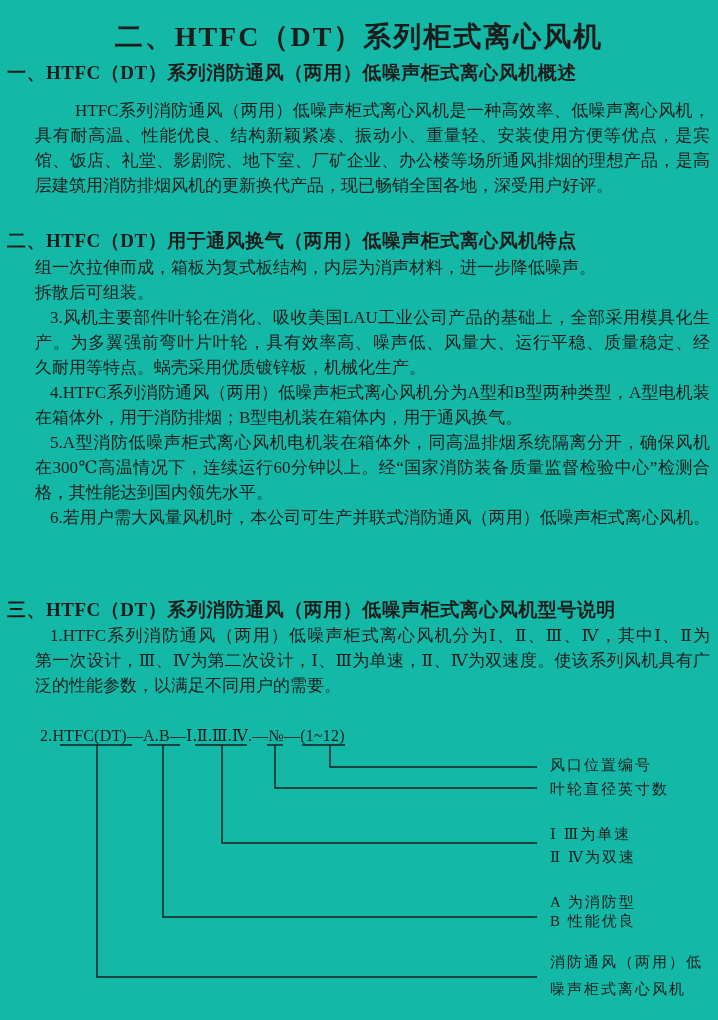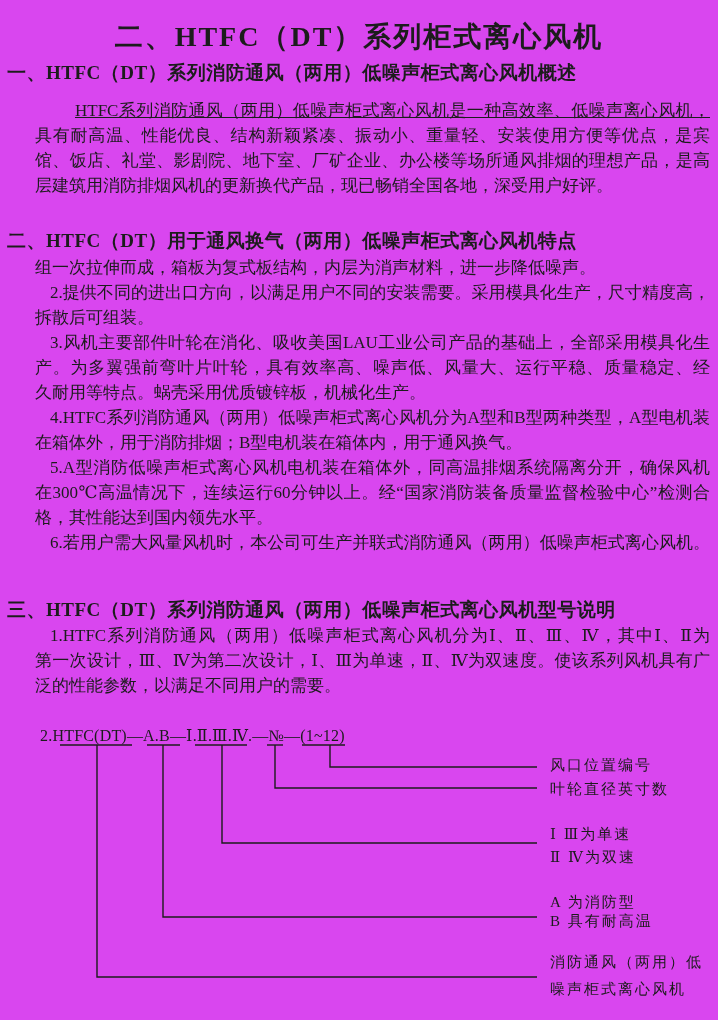--- a/index.html
+++ b/index.html
@@ -1,17 +1,17 @@
 <!DOCTYPE html>
 <html><head>
 <meta charset="utf-8">
 <style>
   html,body{margin:0;padding:0;background:#e8e8e8;}
   .page{
-    position:relative;width:718px;height:1020px;background:#d946ef;
+    position:relative;width:718px;height:1020px;background:#14b8a6;
     font-family:"Liberation Serif","DejaVu Serif",serif;
     color:#1c1c1c;overflow:hidden;margin:0 auto;
   }
   .title{
     position:absolute;top:18px;left:0;width:718px;text-align:center;
     font-size:28px;font-weight:bold;letter-spacing:2px;white-space:nowrap;
   }
   .sec-heading{
     position:absolute;left:7px;width:705px;
     font-size:19px;font-weight:bold;letter-spacing:0.5px;white-space:nowrap;
@@ -19,21 +19,21 @@
   .h1{top:60px;}
   .h2{top:228px;}
   .h3{top:597px;}
   .textblock{position:absolute;left:35px;width:675px;font-size:17px;}
   .tb1{top:98px;}
   .tb2{top:255px;}
   .tb3{top:623px;}
   .ln{height:25px;line-height:25px;white-space:nowrap;}
   .j{white-space:normal;text-align:justify;text-align-last:justify;}
   .ind1{padding-left:15px;}
-  .ind2{padding-left:40px;text-decoration:underline;}
+  .ind2{padding-left:40px;}
   .diagram{position:absolute;top:718px;left:0;width:718px;height:302px;}
   .model-code{
     position:absolute;top:8px;left:40px;font-size:16px;white-space:nowrap;
     letter-spacing:0.2px;
   }
   .dg-label{
     position:absolute;left:550px;height:22px;line-height:22px;
     font-size:15px;letter-spacing:2px;white-space:nowrap;
   }
   .lb-outlet{top:36px;}
@@ -58,21 +58,20 @@
   <div class="textblock tb1">
     <div class="ln j ind2">HTFC系列消防通风（两用）低噪声柜式离心风机是一种高效率、低噪声离心风机，</div>
     <div class="ln j">具有耐高温、性能优良、结构新颖紧凑、振动小、重量轻、安装使用方便等优点，是宾</div>
     <div class="ln j">馆、饭店、礼堂、影剧院、地下室、厂矿企业、办公楼等场所通风排烟的理想产品，是高</div>
     <div class="ln">层建筑用消防排烟风机的更新换代产品，现已畅销全国各地，深受用户好评。</div>
   </div>
 
   <div class="sec-heading h2">二、HTFC（DT）用于通风换气（两用）低噪声柜式离心风机特点</div>
   <div class="textblock tb2">
     <div class="ln">组一次拉伸而成，箱板为复式板结构，内层为消声材料，进一步降低噪声。</div>
-    <div class="ln j ind1">2.提供不同的进出口方向，以满足用户不同的安装需要。采用模具化生产，尺寸精度高，</div>
     <div class="ln">拆散后可组装。</div>
     <div class="ln j ind1">3.风机主要部件叶轮在消化、吸收美国LAU工业公司产品的基础上，全部采用模具化生</div>
     <div class="ln j">产。为多翼强前弯叶片叶轮，具有效率高、噪声低、风量大、运行平稳、质量稳定、经</div>
     <div class="ln">久耐用等特点。蜗壳采用优质镀锌板，机械化生产。</div>
     <div class="ln j ind1">4.HTFC系列消防通风（两用）低噪声柜式离心风机分为A型和B型两种类型，A型电机装</div>
     <div class="ln">在箱体外，用于消防排烟；B型电机装在箱体内，用于通风换气。</div>
     <div class="ln j ind1">5.A型消防低噪声柜式离心风机电机装在箱体外，同高温排烟系统隔离分开，确保风机</div>
     <div class="ln j">在300℃高温情况下，连续运行60分钟以上。经“国家消防装备质量监督检验中心”检测合</div>
     <div class="ln">格，其性能达到国内领先水平。</div>
     <div class="ln j ind1">6.若用户需大风量风机时，本公司可生产并联式消防通风（两用）低噪声柜式离心风机。</div>
@@ -101,18 +100,18 @@
       <path d="M97 27 V259 H537"></path>
     </svg>
 
     <div class="model-code">2.HTFC(DT)—A.B—Ⅰ.Ⅱ.Ⅲ.Ⅳ.—№—(1~12)</div>
 
     <div class="dg-label lb-outlet">风口位置编号</div>
     <div class="dg-label lb-impeller">叶轮直径英寸数</div>
     <div class="dg-label lb-speed1">Ⅰ Ⅲ为单速</div>
     <div class="dg-label lb-speed2">Ⅱ Ⅳ为双速</div>
     <div class="dg-label lb-typea">A 为消防型</div>
-    <div class="dg-label lb-typeb">B 具有耐高温</div>
+    <div class="dg-label lb-typeb">B 性能优良</div>
     <div class="dg-label lb-name1">消防通风（两用）低</div>
     <div class="dg-label lb-name2">噪声柜式离心风机</div>
   </div>
 
 </div>
 
 </body></html>

